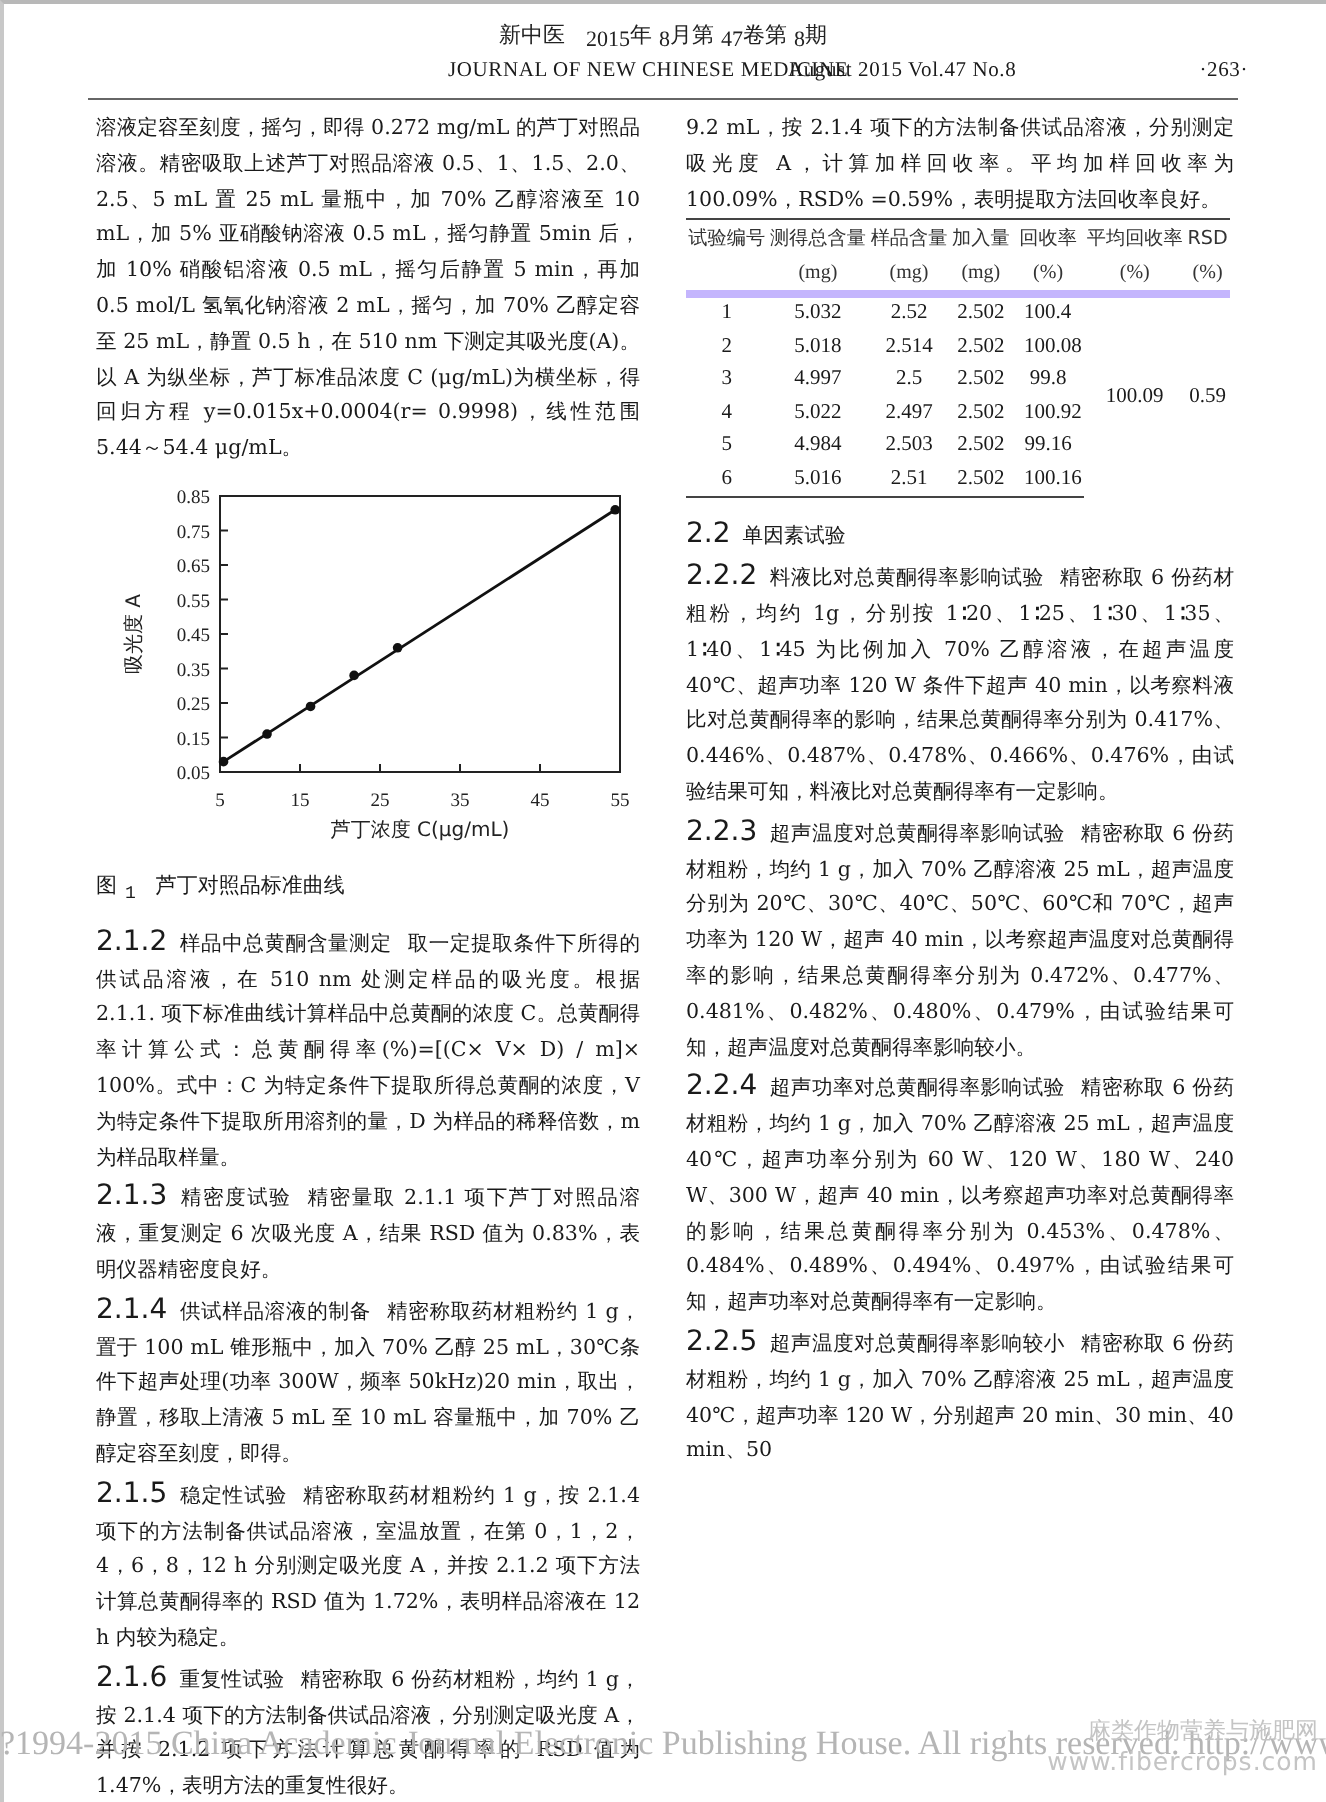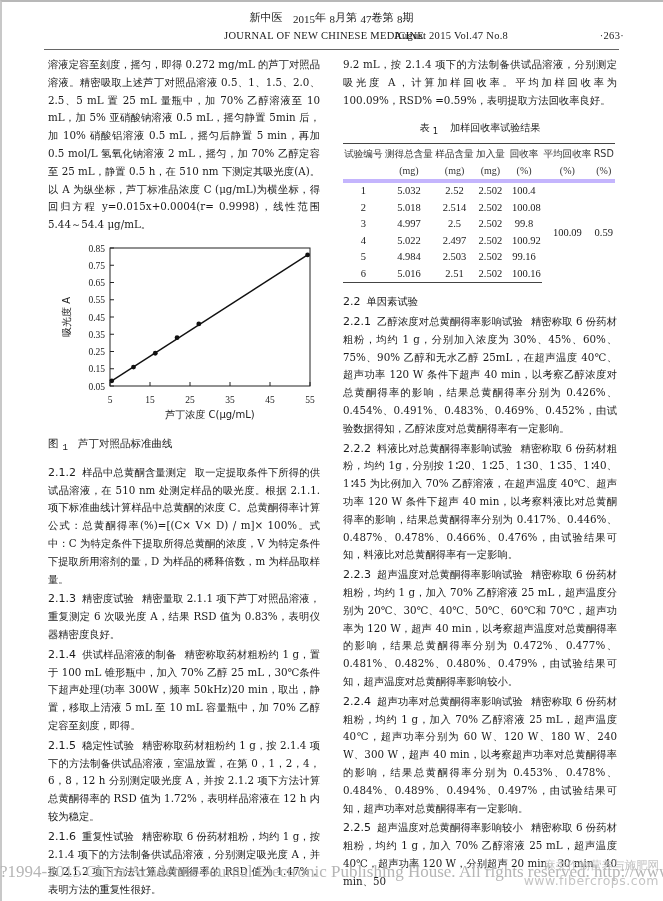--- a/index.html
+++ b/index.html
@@ -29,21 +29,21 @@
     border-top: 1px solid #666;
   }
   .col {
     position: absolute; top: 56px; width: 272px;
     font-size: 10.3px; line-height: 17.8px; text-align: justify;
   }
   .col.left { left: 48px; }
   .col.right { left: 343px; width: 274px; }
   .col p { margin: 0; }
   .col .sec { margin-top: 2px; }
-  .secno { font-family: "DejaVu Sans", sans-serif; font-size: 11px; margin-right: 6px; }
+  .secno { font-family: "DejaVu Sans", sans-serif; font-size: 14px; margin-right: 6px; }
   .secttl { margin-right: 8px; margin-top: 37px; }
   .figure-wrap { position: relative; width: 272px; height: 190px; margin: 8px 0 4px 0; }
   .figure-wrap svg { position: absolute; left: 0; top: 0; }
   .fig-caption { text-align: left; font-family: Liberation Mono, monospace; font-size: 10.5px; margin: 2px 0 6px 0; }
   .fig-caption .fnum { font-size: 9px; vertical-align: -3px; margin: 0 10px 0 4px; }
   .tbl-caption { text-align: center; font-family: "DejaVu Sans", sans-serif; font-size: 10px; margin: 10px 0 2px 0; }
   .tbl-caption .tnum { font-size: 8.5px; vertical-align: -3px; margin: 0 12px 0 3px; }
   table.rec {
     width: 272px; border-collapse: collapse; font-size: 10px; line-height: 16.5px;
   }
@@ -146,23 +146,20 @@
   <p class="sec"><span class="secno">2.1.3</span><span class="secttl">精密度试验</span><span>精密量取 2.1.1 项下芦丁对照品溶液，重复测定 6 次吸光度 A，结果 RSD 值为 0.83%，表明仪器精密度良好。</span></p>
   <p class="sec"><span class="secno">2.1.4</span><span class="secttl">供试样品溶液的制备</span><span>精密称取药材粗粉约 1 g，置于 100 mL 锥形瓶中，加入 70% 乙醇 25 mL，30℃条件下超声处理(功率 300W，频率 50kHz)20 min，取出，静置，移取上清液 5 mL 至 10 mL 容量瓶中，加 70% 乙醇定容至刻度，即得。</span></p>
   <p class="sec"><span class="secno">2.1.5</span><span class="secttl">稳定性试验</span><span>精密称取药材粗粉约 1 g，按 2.1.4 项下的方法制备供试品溶液，室温放置，在第 0，1，2，4，6，8，12 h 分别测定吸光度 A，并按 2.1.2 项下方法计算总黄酮得率的 RSD 值为 1.72%，表明样品溶液在 12 h 内较为稳定。</span></p>
   <p class="sec"><span class="secno">2.1.6</span><span class="secttl">重复性试验</span><span>精密称取 6 份药材粗粉，均约 1 g，按 2.1.4 项下的方法制备供试品溶液，分别测定吸光度 A，并按 2.1.2 项下方法计算总黄酮得率的 RSD 值为 1.47%，表明方法的重复性很好。</span></p>
 
 </div>
 
 <div class="col right">
   <p>9.2 mL，按 2.1.4 项下的方法制备供试品溶液，分别测定吸光度 A，计算加样回收率。平均加样回收率为 100.09%，RSD% =0.59%，表明提取方法回收率良好。</p>
 
-  <div class="tbl-caption">
-    <span>表</span><span class="tnum">1</span><span>加样回收率试验结果</span>
-  </div>
   <table class="rec">
     <thead>
       <tr>
         <th>试验编号</th>
         <th>测得总含量</th>
         <th>样品含量</th>
         <th>加入量</th>
         <th>回收率</th>
         <th>平均回收率</th>
         <th>RSD</th>
@@ -219,21 +216,20 @@
         <td>6</td>
         <td>5.016</td>
         <td>2.51</td>
         <td>2.502</td>
         <td class="lft">100.16</td>
       </tr>
     </tbody>
   </table>
 
   <p class="sec" style="margin-top:10px"><span class="secno">2.2</span><span class="secttl">单因素试验</span></p>
-  <p class="sec"><span class="secno">2.2.1</span><span class="secttl">乙醇浓度对总黄酮得率影响试验</span><span>精密称取 6 份药材粗粉，均约 1 g，分别加入浓度为 30%、45%、60%、75%、90% 乙醇和无水乙醇 25mL，在超声温度 40℃、超声功率 120 W 条件下超声 40 min，以考察乙醇浓度对总黄酮得率的影响，结果总黄酮得率分别为 0.426%、0.454%、0.491%、0.483%、0.469%、0.452%，由试验数据得知，乙醇浓度对总黄酮得率有一定影响。</span></p>
   <p class="sec"><span class="secno">2.2.2</span><span class="secttl">料液比对总黄酮得率影响试验</span><span>精密称取 6 份药材粗粉，均约 1g，分别按 1∶20、1∶25、1∶30、1∶35、1∶40、1∶45 为比例加入 70% 乙醇溶液，在超声温度 40℃、超声功率 120 W 条件下超声 40 min，以考察料液比对总黄酮得率的影响，结果总黄酮得率分别为 0.417%、0.446%、0.487%、0.478%、0.466%、0.476%，由试验结果可知，料液比对总黄酮得率有一定影响。</span></p>
   <p class="sec"><span class="secno">2.2.3</span><span class="secttl">超声温度对总黄酮得率影响试验</span><span>精密称取 6 份药材粗粉，均约 1 g，加入 70% 乙醇溶液 25 mL，超声温度分别为 20℃、30℃、40℃、50℃、60℃和 70℃，超声功率为 120 W，超声 40 min，以考察超声温度对总黄酮得率的影响，结果总黄酮得率分别为 0.472%、0.477%、0.481%、0.482%、0.480%、0.479%，由试验结果可知，超声温度对总黄酮得率影响较小。</span></p>
   <p class="sec"><span class="secno">2.2.4</span><span class="secttl">超声功率对总黄酮得率影响试验</span><span>精密称取 6 份药材粗粉，均约 1 g，加入 70% 乙醇溶液 25 mL，超声温度 40℃，超声功率分别为 60 W、120 W、180 W、240 W、300 W，超声 40 min，以考察超声功率对总黄酮得率的影响，结果总黄酮得率分别为 0.453%、0.478%、0.484%、0.489%、0.494%、0.497%，由试验结果可知，超声功率对总黄酮得率有一定影响。</span></p>
   <p class="sec"><span class="secno">2.2.5</span><span class="secttl">超声温度对总黄酮得率影响较小</span><span>精密称取 6 份药材粗粉，均约 1 g，加入 70% 乙醇溶液 25 mL，超声温度 40℃，超声功率 120 W，分别超声 20 min、30 min、40 min、50</span></p>
 </div>
 
 <div class="footer">?1994-2015 China Academic Journal Electronic Publishing House. All rights reserved.    http://www.cnki.net</div>
 <div class="watermark">
   <div>麻类作物营养与施肥网</div>
   <div class="wm2">www.fibercrops.com</div>

